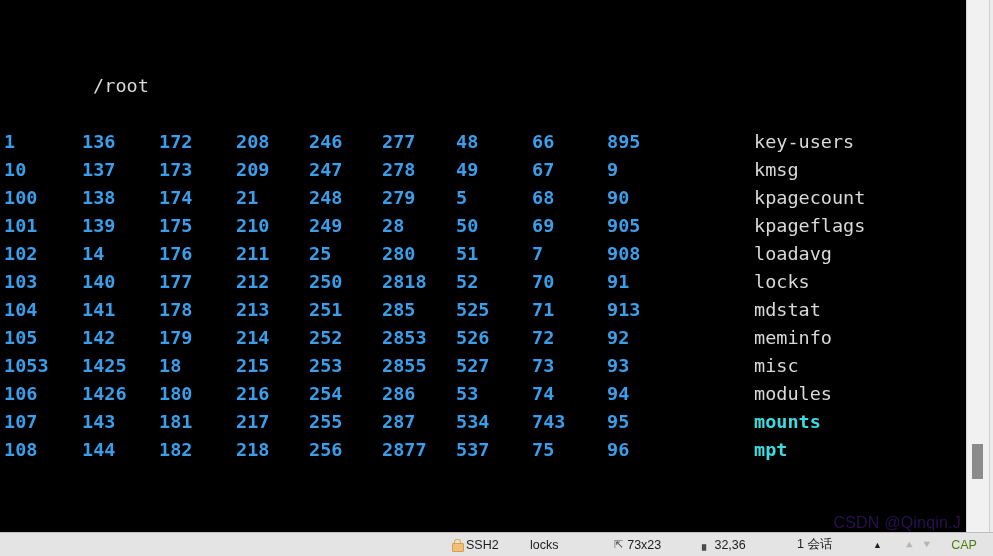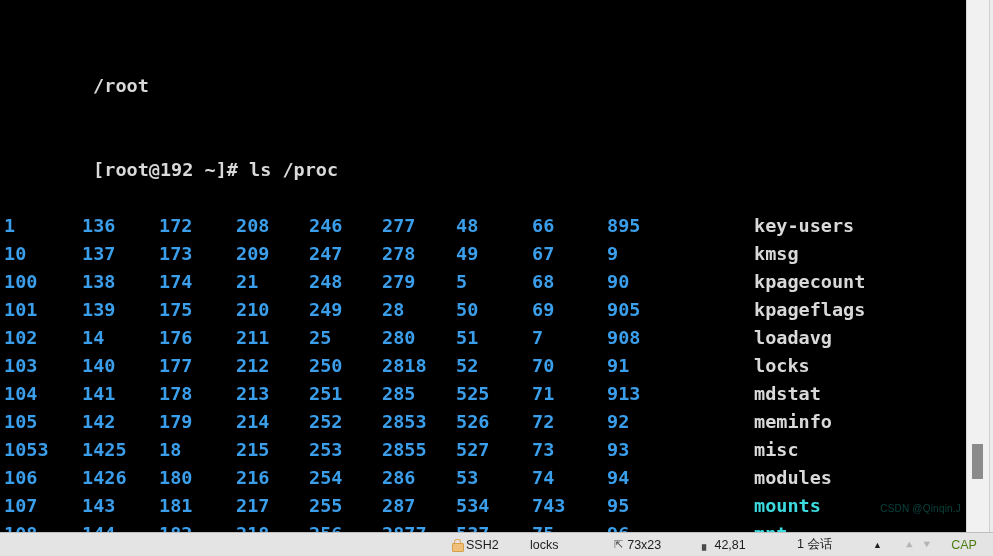--- a/index.html
+++ b/index.html
@@ -39,21 +39,21 @@
     font-family: "DejaVu Sans Mono", "Liberation Mono", monospace;
     font-size: 18.5px;
     line-height: 28px;
     white-space: pre;
     color: #d8d8d8;
   }
   .line {
     height: 28px;
     white-space: pre;
   }
-  .fg-white   { color: #d9d9d9; font-weight: bold; }
+  .fg-white   { color: #d9d9d9; }
   .fg-blue    { color: #3b9eea; font-weight: bold; }
   .fg-cyan    { color: #3bdbe0; font-weight: bold; }
 
   
   #scrollbar {
     position: absolute;
     right: 3px;
     top: 0;
     width: 23px;
     height: 533px;
@@ -75,24 +75,24 @@
     width: 3px;
     height: 533px;
     background: #ececec;
     border-left: 1px solid #cfcfcf;
   }
 
   
   #watermark {
     position: absolute;
     right: 32px;
-    bottom: 42px;
+    bottom: 24px;
     font-family: "Liberation Sans", sans-serif;
-    font-size: 10px;
-    color: #0f766e;
+    font-size: 16px;
+    color: #4c1d95;
     opacity: 0.55;
     letter-spacing: 0.2px;
     pointer-events: none;
   }
 
   
   #status-bar {
     position: absolute;
     left: 0;
     bottom: 0;
@@ -155,23 +155,20 @@
 </head>
 <body>
 
 <div id="app">
 
   <div id="terminal-area">
     <div id="terminal-screen">
       <div class="line">
         <span class="fg-white">/root</span>
       </div>
-      <div class="line">
-        <span class="fg-white">[root@192 ~]# ls /proc</span>
-      </div>
       <div id="ls-output"><div class="line" style="position: relative;"><span class="fg-blue" style="position: absolute; left: 0px; top: 0px;">1</span><span class="fg-blue" style="position: absolute; left: 78px; top: 0px;">136</span><span class="fg-blue" style="position: absolute; left: 155px; top: 0px;">172</span><span class="fg-blue" style="position: absolute; left: 232px; top: 0px;">208</span><span class="fg-blue" style="position: absolute; left: 305px; top: 0px;">246</span><span class="fg-blue" style="position: absolute; left: 378px; top: 0px;">277</span><span class="fg-blue" style="position: absolute; left: 452px; top: 0px;">48</span><span class="fg-blue" style="position: absolute; left: 528px; top: 0px;">66</span><span class="fg-blue" style="position: absolute; left: 603px; top: 0px;">895</span><span class="fg-white" style="position: absolute; left: 750px; top: 0px;">key-users</span></div><div class="line" style="position: relative;"><span class="fg-blue" style="position: absolute; left: 0px; top: 0px;">10</span><span class="fg-blue" style="position: absolute; left: 78px; top: 0px;">137</span><span class="fg-blue" style="position: absolute; left: 155px; top: 0px;">173</span><span class="fg-blue" style="position: absolute; left: 232px; top: 0px;">209</span><span class="fg-blue" style="position: absolute; left: 305px; top: 0px;">247</span><span class="fg-blue" style="position: absolute; left: 378px; top: 0px;">278</span><span class="fg-blue" style="position: absolute; left: 452px; top: 0px;">49</span><span class="fg-blue" style="position: absolute; left: 528px; top: 0px;">67</span><span class="fg-blue" style="position: absolute; left: 603px; top: 0px;">9</span><span class="fg-white" style="position: absolute; left: 750px; top: 0px;">kmsg</span></div><div class="line" style="position: relative;"><span class="fg-blue" style="position: absolute; left: 0px; top: 0px;">100</span><span class="fg-blue" style="position: absolute; left: 78px; top: 0px;">138</span><span class="fg-blue" style="position: absolute; left: 155px; top: 0px;">174</span><span class="fg-blue" style="position: absolute; left: 232px; top: 0px;">21</span><span class="fg-blue" style="position: absolute; left: 305px; top: 0px;">248</span><span class="fg-blue" style="position: absolute; left: 378px; top: 0px;">279</span><span class="fg-blue" style="position: absolute; left: 452px; top: 0px;">5</span><span class="fg-blue" style="position: absolute; left: 528px; top: 0px;">68</span><span class="fg-blue" style="position: absolute; left: 603px; top: 0px;">90</span><span class="fg-white" style="position: absolute; left: 750px; top: 0px;">kpagecount</span></div><div class="line" style="position: relative;"><span class="fg-blue" style="position: absolute; left: 0px; top: 0px;">101</span><span class="fg-blue" style="position: absolute; left: 78px; top: 0px;">139</span><span class="fg-blue" style="position: absolute; left: 155px; top: 0px;">175</span><span class="fg-blue" style="position: absolute; left: 232px; top: 0px;">210</span><span class="fg-blue" style="position: absolute; left: 305px; top: 0px;">249</span><span class="fg-blue" style="position: absolute; left: 378px; top: 0px;">28</span><span class="fg-blue" style="position: absolute; left: 452px; top: 0px;">50</span><span class="fg-blue" style="position: absolute; left: 528px; top: 0px;">69</span><span class="fg-blue" style="position: absolute; left: 603px; top: 0px;">905</span><span class="fg-white" style="position: absolute; left: 750px; top: 0px;">kpageflags</span></div><div class="line" style="position: relative;"><span class="fg-blue" style="position: absolute; left: 0px; top: 0px;">102</span><span class="fg-blue" style="position: absolute; left: 78px; top: 0px;">14</span><span class="fg-blue" style="position: absolute; left: 155px; top: 0px;">176</span><span class="fg-blue" style="position: absolute; left: 232px; top: 0px;">211</span><span class="fg-blue" style="position: absolute; left: 305px; top: 0px;">25</span><span class="fg-blue" style="position: absolute; left: 378px; top: 0px;">280</span><span class="fg-blue" style="position: absolute; left: 452px; top: 0px;">51</span><span class="fg-blue" style="position: absolute; left: 528px; top: 0px;">7</span><span class="fg-blue" style="position: absolute; left: 603px; top: 0px;">908</span><span class="fg-white" style="position: absolute; left: 750px; top: 0px;">loadavg</span></div><div class="line" style="position: relative;"><span class="fg-blue" style="position: absolute; left: 0px; top: 0px;">103</span><span class="fg-blue" style="position: absolute; left: 78px; top: 0px;">140</span><span class="fg-blue" style="position: absolute; left: 155px; top: 0px;">177</span><span class="fg-blue" style="position: absolute; left: 232px; top: 0px;">212</span><span class="fg-blue" style="position: absolute; left: 305px; top: 0px;">250</span><span class="fg-blue" style="position: absolute; left: 378px; top: 0px;">2818</span><span class="fg-blue" style="position: absolute; left: 452px; top: 0px;">52</span><span class="fg-blue" style="position: absolute; left: 528px; top: 0px;">70</span><span class="fg-blue" style="position: absolute; left: 603px; top: 0px;">91</span><span class="fg-white" style="position: absolute; left: 750px; top: 0px;">locks</span></div><div class="line" style="position: relative;"><span class="fg-blue" style="position: absolute; left: 0px; top: 0px;">104</span><span class="fg-blue" style="position: absolute; left: 78px; top: 0px;">141</span><span class="fg-blue" style="position: absolute; left: 155px; top: 0px;">178</span><span class="fg-blue" style="position: absolute; left: 232px; top: 0px;">213</span><span class="fg-blue" style="position: absolute; left: 305px; top: 0px;">251</span><span class="fg-blue" style="position: absolute; left: 378px; top: 0px;">285</span><span class="fg-blue" style="position: absolute; left: 452px; top: 0px;">525</span><span class="fg-blue" style="position: absolute; left: 528px; top: 0px;">71</span><span class="fg-blue" style="position: absolute; left: 603px; top: 0px;">913</span><span class="fg-white" style="position: absolute; left: 750px; top: 0px;">mdstat</span></div><div class="line" style="position: relative;"><span class="fg-blue" style="position: absolute; left: 0px; top: 0px;">105</span><span class="fg-blue" style="position: absolute; left: 78px; top: 0px;">142</span><span class="fg-blue" style="position: absolute; left: 155px; top: 0px;">179</span><span class="fg-blue" style="position: absolute; left: 232px; top: 0px;">214</span><span class="fg-blue" style="position: absolute; left: 305px; top: 0px;">252</span><span class="fg-blue" style="position: absolute; left: 378px; top: 0px;">2853</span><span class="fg-blue" style="position: absolute; left: 452px; top: 0px;">526</span><span class="fg-blue" style="position: absolute; left: 528px; top: 0px;">72</span><span class="fg-blue" style="position: absolute; left: 603px; top: 0px;">92</span><span class="fg-white" style="position: absolute; left: 750px; top: 0px;">meminfo</span></div><div class="line" style="position: relative;"><span class="fg-blue" style="position: absolute; left: 0px; top: 0px;">1053</span><span class="fg-blue" style="position: absolute; left: 78px; top: 0px;">1425</span><span class="fg-blue" style="position: absolute; left: 155px; top: 0px;">18</span><span class="fg-blue" style="position: absolute; left: 232px; top: 0px;">215</span><span class="fg-blue" style="position: absolute; left: 305px; top: 0px;">253</span><span class="fg-blue" style="position: absolute; left: 378px; top: 0px;">2855</span><span class="fg-blue" style="position: absolute; left: 452px; top: 0px;">527</span><span class="fg-blue" style="position: absolute; left: 528px; top: 0px;">73</span><span class="fg-blue" style="position: absolute; left: 603px; top: 0px;">93</span><span class="fg-white" style="position: absolute; left: 750px; top: 0px;">misc</span></div><div class="line" style="position: relative;"><span class="fg-blue" style="position: absolute; left: 0px; top: 0px;">106</span><span class="fg-blue" style="position: absolute; left: 78px; top: 0px;">1426</span><span class="fg-blue" style="position: absolute; left: 155px; top: 0px;">180</span><span class="fg-blue" style="position: absolute; left: 232px; top: 0px;">216</span><span class="fg-blue" style="position: absolute; left: 305px; top: 0px;">254</span><span class="fg-blue" style="position: absolute; left: 378px; top: 0px;">286</span><span class="fg-blue" style="position: absolute; left: 452px; top: 0px;">53</span><span class="fg-blue" style="position: absolute; left: 528px; top: 0px;">74</span><span class="fg-blue" style="position: absolute; left: 603px; top: 0px;">94</span><span class="fg-white" style="position: absolute; left: 750px; top: 0px;">modules</span></div><div class="line" style="position: relative;"><span class="fg-blue" style="position: absolute; left: 0px; top: 0px;">107</span><span class="fg-blue" style="position: absolute; left: 78px; top: 0px;">143</span><span class="fg-blue" style="position: absolute; left: 155px; top: 0px;">181</span><span class="fg-blue" style="position: absolute; left: 232px; top: 0px;">217</span><span class="fg-blue" style="position: absolute; left: 305px; top: 0px;">255</span><span class="fg-blue" style="position: absolute; left: 378px; top: 0px;">287</span><span class="fg-blue" style="position: absolute; left: 452px; top: 0px;">534</span><span class="fg-blue" style="position: absolute; left: 528px; top: 0px;">743</span><span class="fg-blue" style="position: absolute; left: 603px; top: 0px;">95</span><span class="fg-cyan" style="position: absolute; left: 750px; top: 0px;">mounts</span></div><div class="line" style="position: relative;"><span class="fg-blue" style="position: absolute; left: 0px; top: 0px;">108</span><span class="fg-blue" style="position: absolute; left: 78px; top: 0px;">144</span><span class="fg-blue" style="position: absolute; left: 155px; top: 0px;">182</span><span class="fg-blue" style="position: absolute; left: 232px; top: 0px;">218</span><span class="fg-blue" style="position: absolute; left: 305px; top: 0px;">256</span><span class="fg-blue" style="position: absolute; left: 378px; top: 0px;">2877</span><span class="fg-blue" style="position: absolute; left: 452px; top: 0px;">537</span><span class="fg-blue" style="position: absolute; left: 528px; top: 0px;">75</span><span class="fg-blue" style="position: absolute; left: 603px; top: 0px;">96</span><span class="fg-cyan" style="position: absolute; left: 750px; top: 0px;">mpt</span></div></div>
     </div>
   </div>
 
   <div id="scrollbar">
     <div id="scrollbar-thumb"></div>
   </div>
   <div id="scrollbar-track-edge"></div>
 
   <div id="watermark">CSDN @Qinqin.J</div>
@@ -188,21 +185,21 @@
       <span>locks</span>
     </div>
 
     <div class="sb-cell" id="sb-size">
       <span class="size-icon">⇱</span>
       <span>73x23</span>
     </div>
 
     <div class="sb-cell" id="sb-pos">
       <span class="pos-icon">▖</span>
-      <span>42,81</span>
+      <span>32,36</span>
     </div>
 
     <div class="sb-cell" id="sb-sess">
       <span>1 会话</span>
     </div>
 
     <div class="sb-cell" id="sb-arrowup">
       <span class="caret-up">▲</span>
     </div>
 

